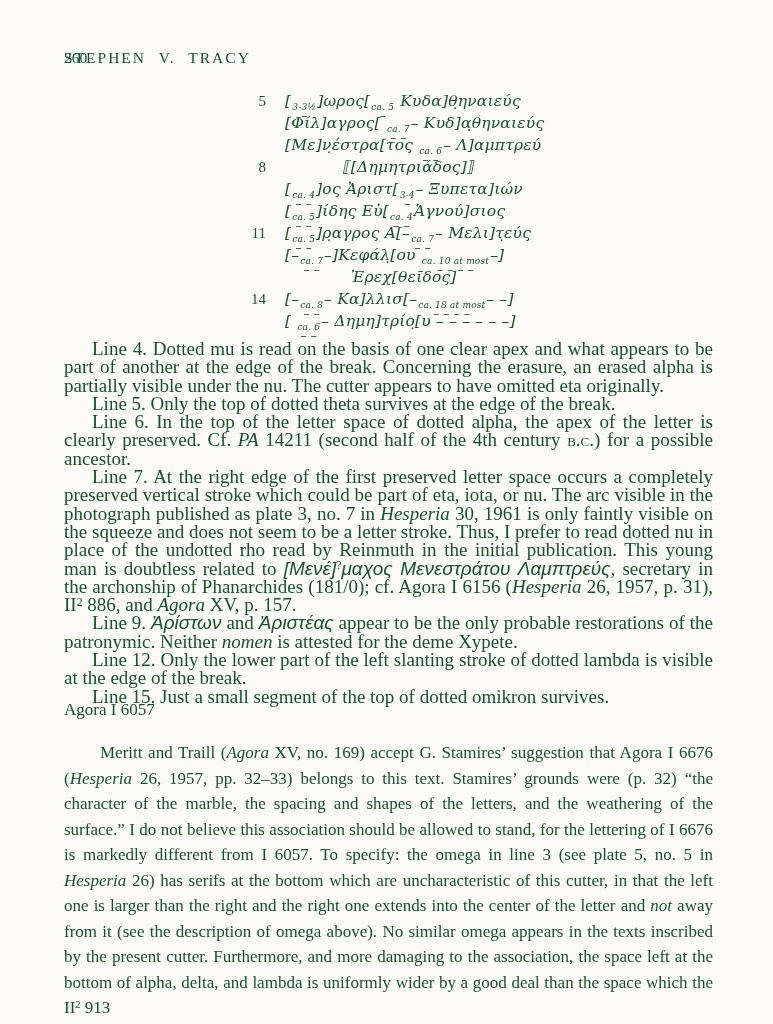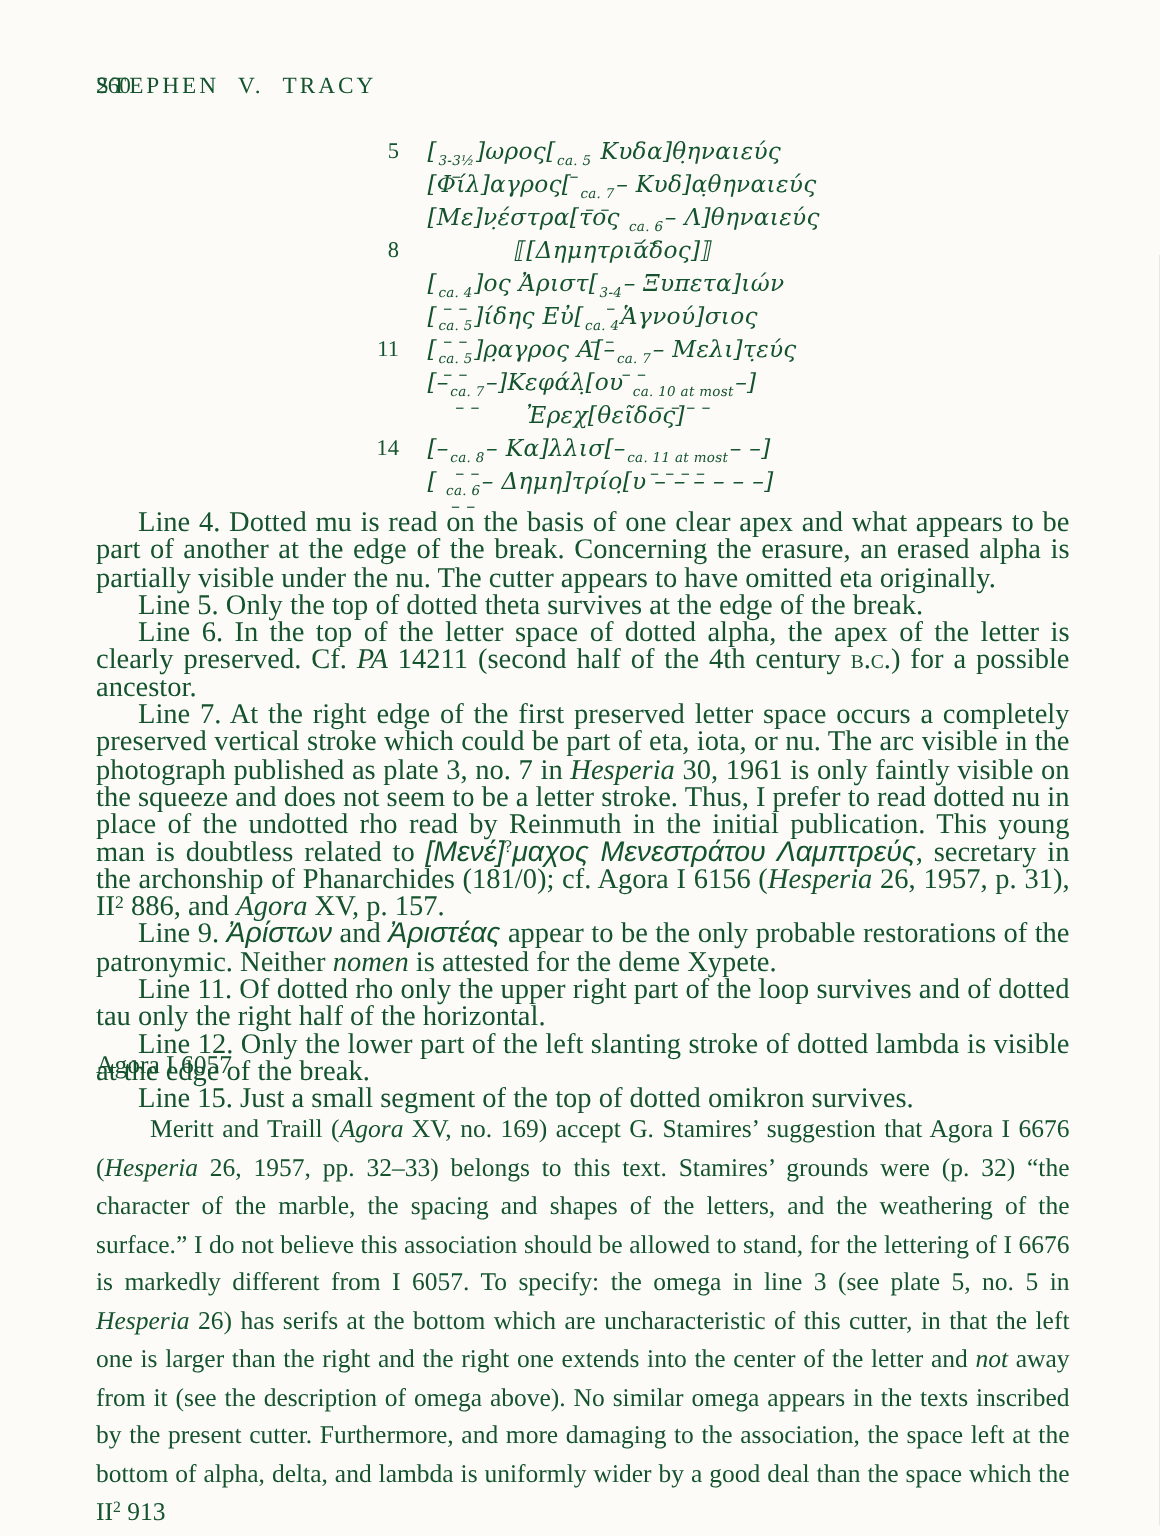--- a/index.html
+++ b/index.html
@@ -69,21 +69,21 @@
             <span class="lac-l">ca. 5</span>
             <span class="lac-d">–</span>
           </span><span> Κυδα]θ̣ηναιεύς</span></span></div>
       <div class="insc-row"><span class="insc-num"></span><span class="insc-text"><span>[Φίλ]αγρος[ </span><span class="lac">
             <span class="lac-l">ca. 7</span>
             <span class="lac-d">– –</span>
           </span><span>– Κυδ]α̣θηναιεύς</span></span></div>
       <div class="insc-row"><span class="insc-num"></span><span class="insc-text"><span>[Με]ν̣έστρα[τος </span><span class="lac">
             <span class="lac-l">ca. 6</span>
             <span class="lac-d">– –</span>
-          </span><span>– Λ]θηναιεύς</span></span></div>
+          </span><span>– Λ]αμπτρεύ</span></span></div>
       <div class="insc-row"><span class="insc-num">8</span><span class="insc-text" style="padding-left: 58px;"><span>⟦[Δημητριάδος]⟧</span></span></div>
       <div class="insc-row"><span class="insc-num"></span><span class="insc-text"><span>[</span><span class="lac">
             <span class="lac-l">ca. 4</span>
             <span class="lac-d">– –</span>
           </span><span>]ος Ἀριστ[</span><span class="lac">
             <span class="lac-l">3-4</span>
             <span class="lac-d">–</span>
           </span><span>– Ξυπετα]ιών</span></span></div>
       <div class="insc-row"><span class="insc-num"></span><span class="insc-text"><span>[</span><span class="lac">
             <span class="lac-l">ca. 5</span>
@@ -104,36 +104,35 @@
             <span class="lac-d">– –</span>
           </span><span>–]Κεφάλ̣[ου </span><span class="lac">
             <span class="lac-l">ca. 10 at most</span>
             <span class="lac-d">– – – –</span>
           </span><span>–]</span></span></div>
       <div class="insc-row"><span class="insc-num"></span><span class="insc-text" style="padding-left: 66px;"><span>Ἐρεχ[θεῖδος]</span></span></div>
       <div class="insc-row"><span class="insc-num">14</span><span class="insc-text"><span>[–</span><span class="lac">
             <span class="lac-l">ca. 8</span>
             <span class="lac-d">– –</span>
           </span><span>– Κα]λλισ[–</span><span class="lac">
-            <span class="lac-l">ca. 11 at most</span>
+            <span class="lac-l">ca. 18 at most</span>
             <span class="lac-d">– – – –</span>
           </span><span>– –]</span></span></div>
       <div class="insc-row"><span class="insc-num"></span><span class="insc-text"><span>[ </span><span class="lac">
             <span class="lac-l">ca. 6</span>
             <span class="lac-d">– –</span>
           </span><span>– Δημη]τρίο̣[υ – – – – – –]</span></span></div>
     </div>
 
   <div class="commentary">
       <p class="comm-p"><span>Line 4.  Dotted mu is read on the basis of one clear apex and what appears to be part of another at the edge of the break.  Concerning the erasure, an erased alpha is partially visible under the nu.  The cutter appears to have omitted eta originally.</span></p>
       <p class="comm-p"><span>Line 5.  Only the top of dotted theta survives at the edge of the break.</span></p>
       <p class="comm-p"><span>Line 6.  In the top of the letter space of dotted alpha, the apex of the letter is clearly preserved. Cf. </span><span class="it">PA</span><span> 14211 (second half of the 4th century </span><span class="sc">b.c.</span><span>) for a possible ancestor.</span></p>
       <p class="comm-p"><span>Line 7.  At the right edge of the first preserved letter space occurs a completely preserved vertical stroke which could be part of eta, iota, or nu.  The arc visible in the photograph published as plate 3, no. 7 in </span><span class="it">Hesperia</span><span> 30, 1961 is only faintly visible on the squeeze and does not seem to be a letter stroke.  Thus, I prefer to read dotted nu in place of the undotted rho read by Reinmuth in the initial publication.  This young man is doubtless related to </span><span class="gk">[Μενέ]</span><sup>?</sup><span class="gk">μαχος Μενεστράτου Λαμπτρεύς</span><span>, secretary in the archonship of Phanarchides (181/0); cf. Agora I 6156 (</span><span class="it">Hesperia</span><span> 26, 1957, p. 31), II</span><sup>2</sup><span> 886, and </span><span class="it">Agora</span><span> XV, p. 157.</span></p>
       <p class="comm-p"><span>Line 9.  </span><span class="gk">Ἀρίστων</span><span> and </span><span class="gk">Ἀριστέας</span><span> appear to be the only probable restorations of the patronymic. Neither </span><span class="it">nomen</span><span> is attested for the deme Xypete.</span></p>
-      <p class="comm-p"><span>Line 11.  Of dotted rho only the upper right part of the loop survives and of dotted tau only the right half of the horizontal.</span></p>
       <p class="comm-p"><span>Line 12.  Only the lower part of the left slanting stroke of dotted lambda is visible at the edge of the break.</span></p>
       <p class="comm-p"><span>Line 15.  Just a small segment of the top of dotted omikron survives.</span></p>
     </div>
 
   <h2 class="section-heading">Agora I 6057</h2>
 
   <p class="body-p"><span>Meritt and Traill (</span><span class="it">Agora</span><span> XV, no. 169) accept G. Stamires’ suggestion that Agora I 6676 (</span><span class="it">Hesperia</span><span> 26, 1957, pp. 32–33) belongs to this text.  Stamires’ grounds were (p. 32) “the character of the marble, the spacing and shapes of the letters, and the weathering of the surface.”  I do not believe this association should be allowed to stand, for the lettering of I 6676 is markedly different from I 6057.  To specify: the omega in line 3 (see plate 5, no. 5 in </span><span class="it">Hesperia</span><span> 26) has serifs at the bottom which are uncharacteristic of this cutter, in that the left one is larger than the right and the right one extends into the center of the letter and </span><span class="it">not</span><span> away from it (see the description of omega above).  No similar omega appears in the texts inscribed by the present cutter.  Furthermore, and more damaging to the association, the space left at the bottom of alpha, delta, and lambda is uniformly wider by a good deal than the space which the II</span><sup>2</sup><span> 913</span></p>
 </div>
 
 </body></html>

